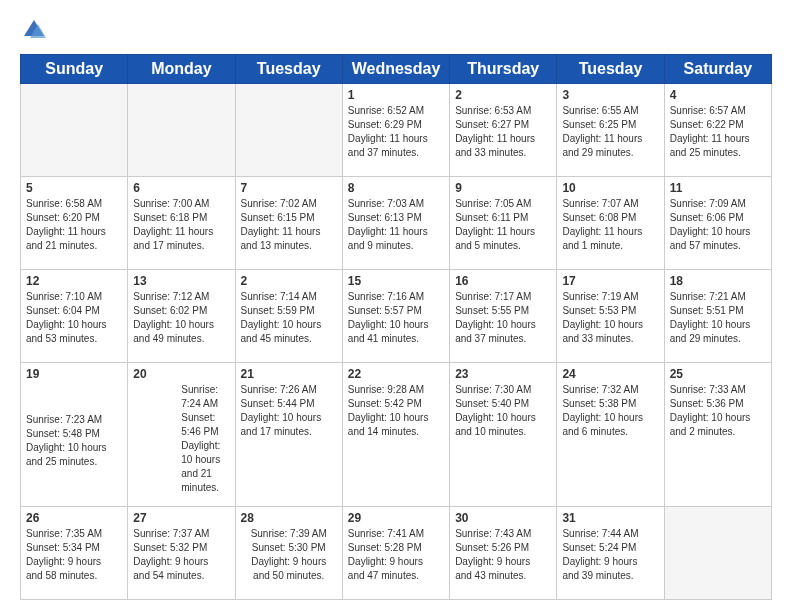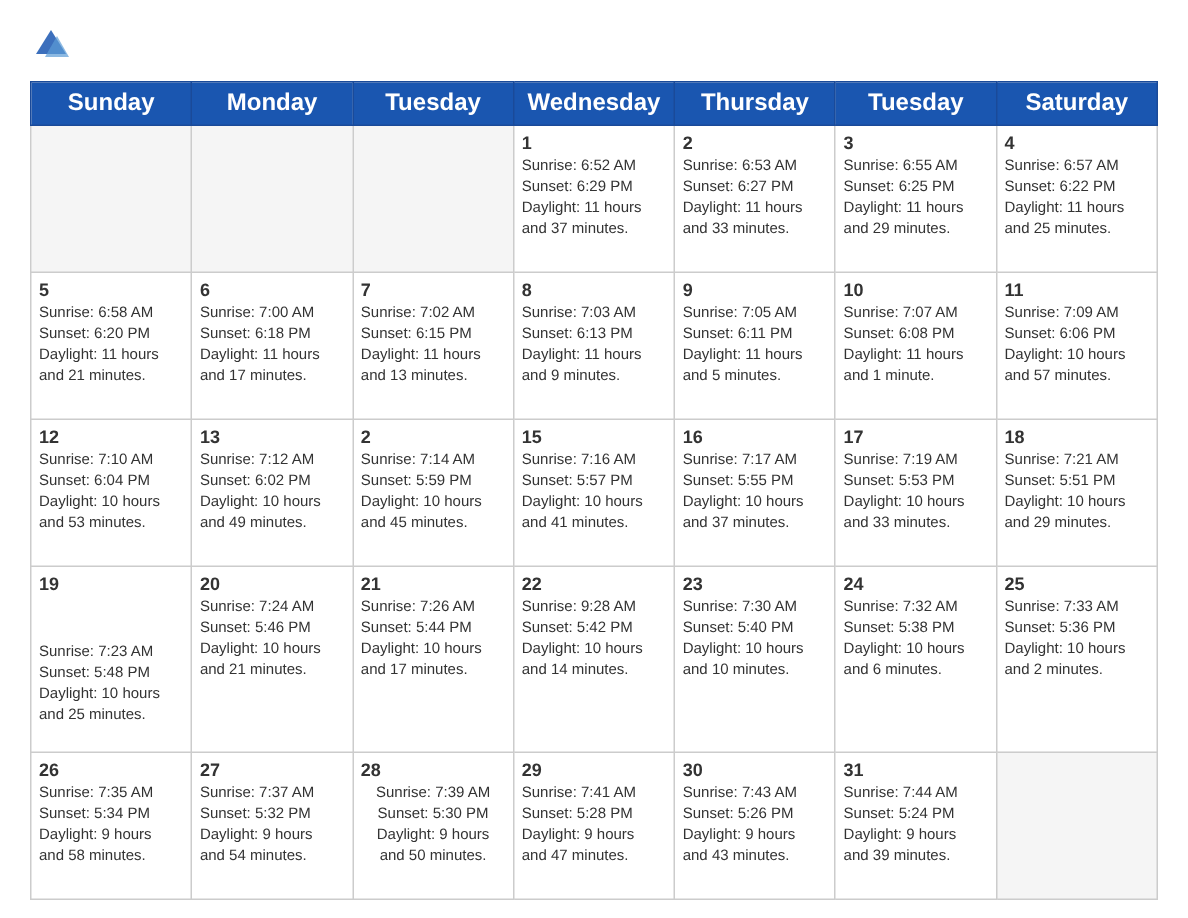--- a/index.html
+++ b/index.html
@@ -277,21 +277,21 @@
         <tr class="week-row">
           <td>
             <span class="day-number">19</span>
             <div class="day-info" style="white-space: pre-line; margin-top: 32px;">Sunrise: 7:23 AM
 Sunset: 5:48 PM
 Daylight: 10 hours
 and 25 minutes.</div>
           </td>
           <td>
             <span class="day-number">20</span>
-            <div class="day-info" style="white-space: pre-line;">Sunrise: 7:24 AM
+            <div class="day-info" style="white-space: pre-line; margin-left: 48px;">Sunrise: 7:24 AM
 Sunset: 5:46 PM
 Daylight: 10 hours
 and 21 minutes.</div>
           </td>
           <td>
             <span class="day-number">21</span>
             <div class="day-info" style="white-space: pre-line;">Sunrise: 7:26 AM
 Sunset: 5:44 PM
 Daylight: 10 hours
 and 17 minutes.</div>

